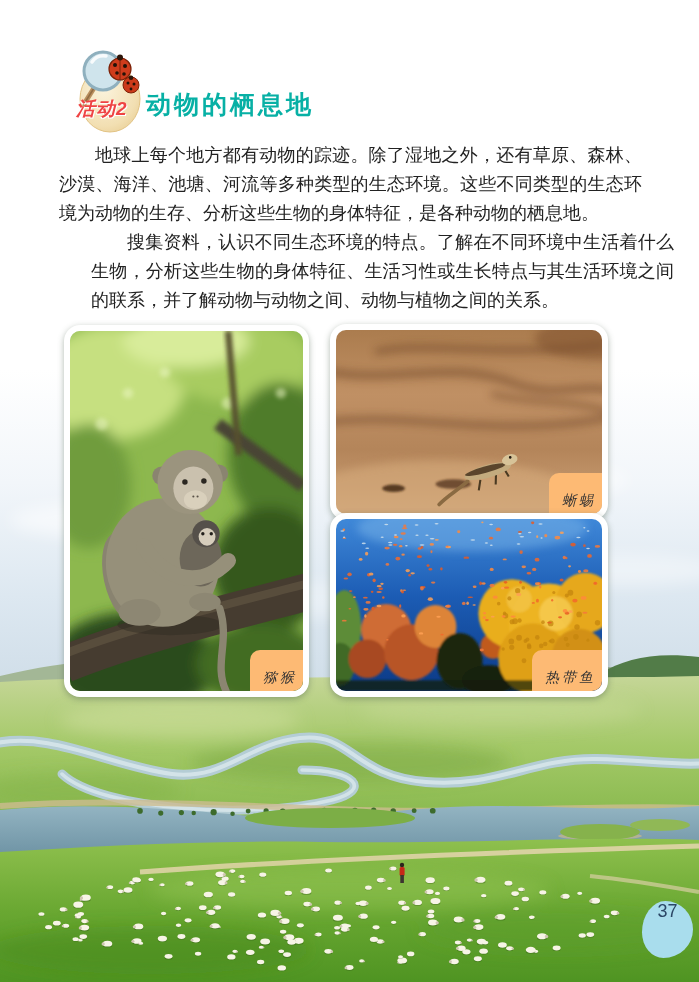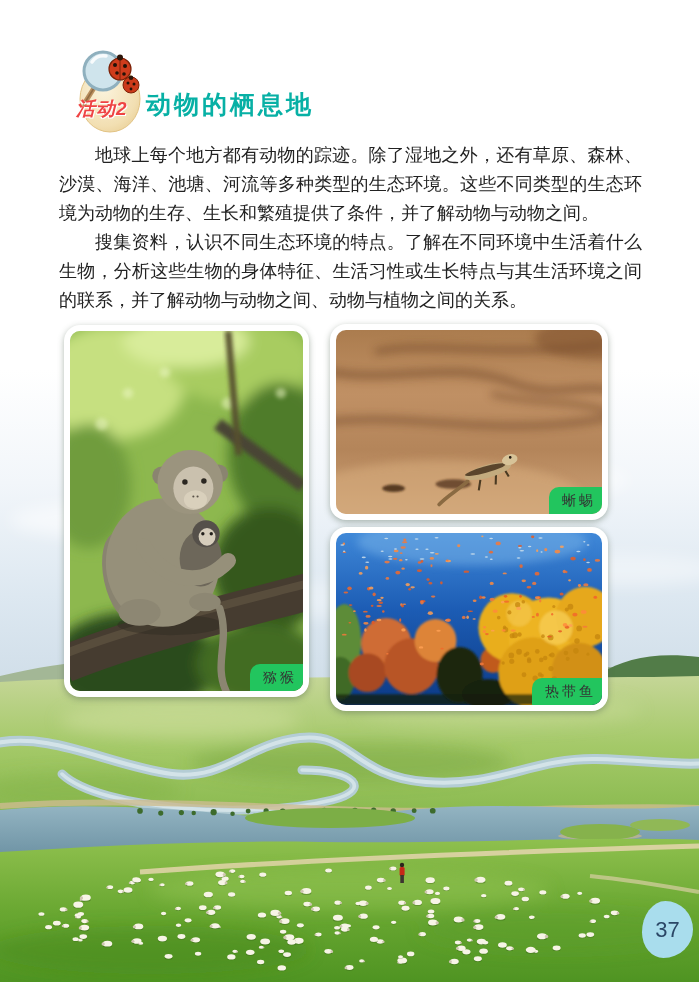--- a/index.html
+++ b/index.html
@@ -11,35 +11,35 @@
   
   .badge-art{position:absolute;left:72px;top:44px;}
   .badge-label{position:absolute;left:76px;top:96px;font-family:"Liberation Sans",sans-serif;
         font-weight:bold;font-style:italic;font-size:19px;color:#ef4444;letter-spacing:1px;
         text-shadow:1px 1px 0 #fff,-1px 1px 0 #fff;}
   .title{position:absolute;left:146px;top:88px;margin:0;font-family:Liberation Serif, serif;
         font-size:25px;font-weight:bold;color:#07b0a5;letter-spacing:3px;}
   
   .bodytext{position:absolute;left:59px;width:583px;margin:0;font-size:18px;line-height:29px;
         color:#222;text-align:justify;text-indent:2em;}
-  .p1{top:141px;} .p2{top:228px;}
+  .p1{top:141px;} .p2{top:228px;margin-left:32px;}
   
   .card{position:absolute;margin:0;background:#fff;border-radius:16px;padding:6px;
         box-shadow:0 2px 6px rgba(80,100,80,.45);}
   .monkey-card{left:64px;top:325px;width:233px;height:360px;}
   .lizard-card{left:330px;top:324px;width:266px;height:184px;}
-  .fish-card{left:330px;top:513px;width:266px;height:172px;margin-top:14px;}
+  .fish-card{left:330px;top:513px;width:266px;height:172px;}
   .photo{position:relative;width:100%;height:100%;border-radius:10px;overflow:hidden;}
   .photo svg{display:block;width:100%;height:100%;}
-  .caption{position:absolute;right:0;bottom:0;background:#22c55e;color:#333;font-size:14px;
-        letter-spacing:3px;padding:5px 6px 4px 13px;border-radius:10px 0 0 0;}
+  .caption{position:absolute;right:0;bottom:0;background:#fdba74;color:#333;font-size:14px;
+        letter-spacing:3px;padding:19px 6px 4px 13px;border-radius:10px 0 0 0;font-style:italic;}
   
   .page-num{position:absolute;left:642px;top:901px;width:51px;height:57px;background:#a9dded;
-        border-radius:46% 54% 58% 42% / 55% 50% 50% 45%;display:flex;align-items:center;
-        justify-content:center;font-family:"Liberation Sans",sans-serif;font-size:22px;color:#2b4766;}
+        border-radius:46% 54% 58% 42% / 55% 50% 50% 45%;display:flex;
+        justify-content:center;font-family:"Liberation Sans",sans-serif;font-size:18px;color:#2b4766;}
 </style>
 </head>
 <body>
 
 <div class="page">
 
   <div class="landscape">
     <svg viewBox="0 0 699 612" width="699" height="612" preserveAspectRatio="none">
       <defs>
         <linearGradient id="sky" x1="0" y1="0" x2="0" y2="1">
@@ -544,21 +544,21 @@
       <circle cx="59" cy="41" r="8" fill="#cc3a1a" stroke="#7c2208" stroke-width="1"></circle>
       <circle cx="56" cy="39" r="1.5" fill="#231208"></circle>
         <circle cx="62" cy="40" r="1.5" fill="#231208"></circle>
       <circle cx="59" cy="45" r="1.4" fill="#231208"></circle>
       <circle cx="59" cy="33.8" r="2.3" fill="#2c1408"></circle>
     </g>
   </svg>
   <span class="badge-label">活动2</span>
   <h1 class="title">动物的栖息地</h1>
 
-  <p class="bodytext p1">地球上每个地方都有动物的踪迹。除了湿地之外，还有草原、森林、沙漠、海洋、池塘、河流等多种类型的生态环境。这些不同类型的生态环境为动物的生存、生长和繁殖提供了条件，并了解动物与动物之间。</p>
+  <p class="bodytext p1">地球上每个地方都有动物的踪迹。除了湿地之外，还有草原、森林、沙漠、海洋、池塘、河流等多种类型的生态环境。这些不同类型的生态环境为动物的生存、分析这些生物的身体特征，是各种动物的栖息地。</p>
   <p class="bodytext p2">搜集资料，认识不同生态环境的特点。了解在不同环境中生活着什么生物，分析这些生物的身体特征、生活习性或生长特点与其生活环境之间的联系，并了解动物与动物之间、动物与植物之间的关系。</p>
 
   <figure class="card monkey-card">
     <div class="photo">
       <svg viewBox="0 0 221 348" preserveAspectRatio="none">
         <defs>
           <filter id="mb6" x="-50%" y="-50%" width="200%" height="200%">
               <feGaussianBlur stdDeviation="6"></feGaussianBlur>
             </filter>
           <filter id="mb2" x="-50%" y="-50%" width="200%" height="200%">

